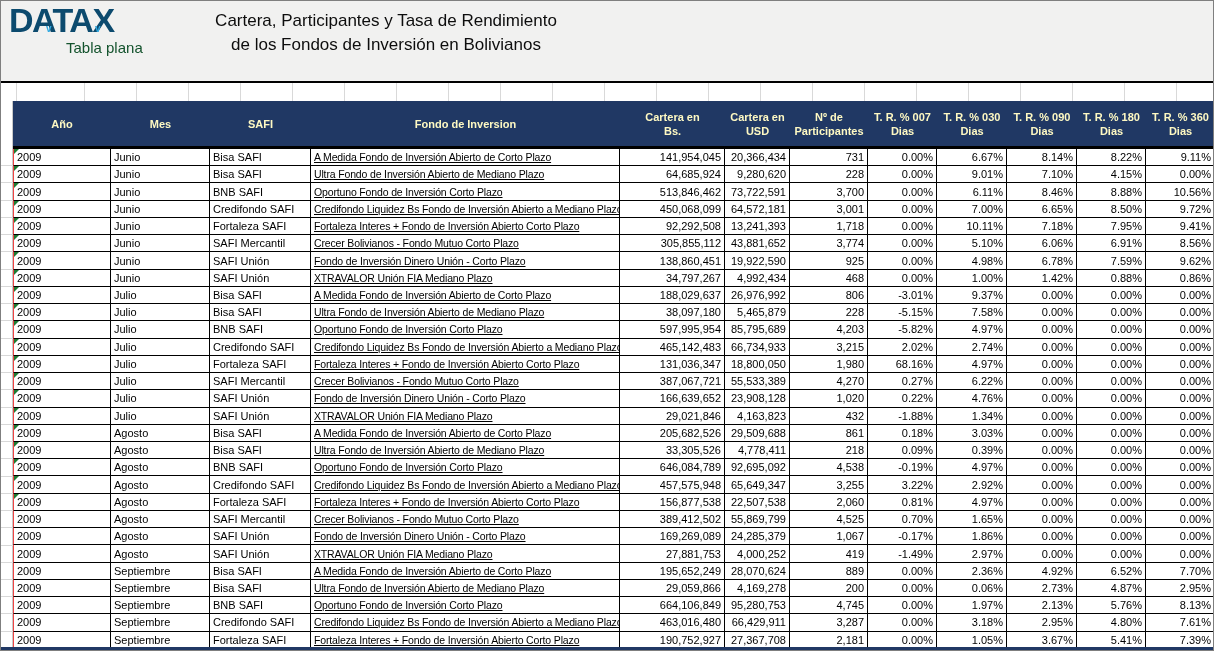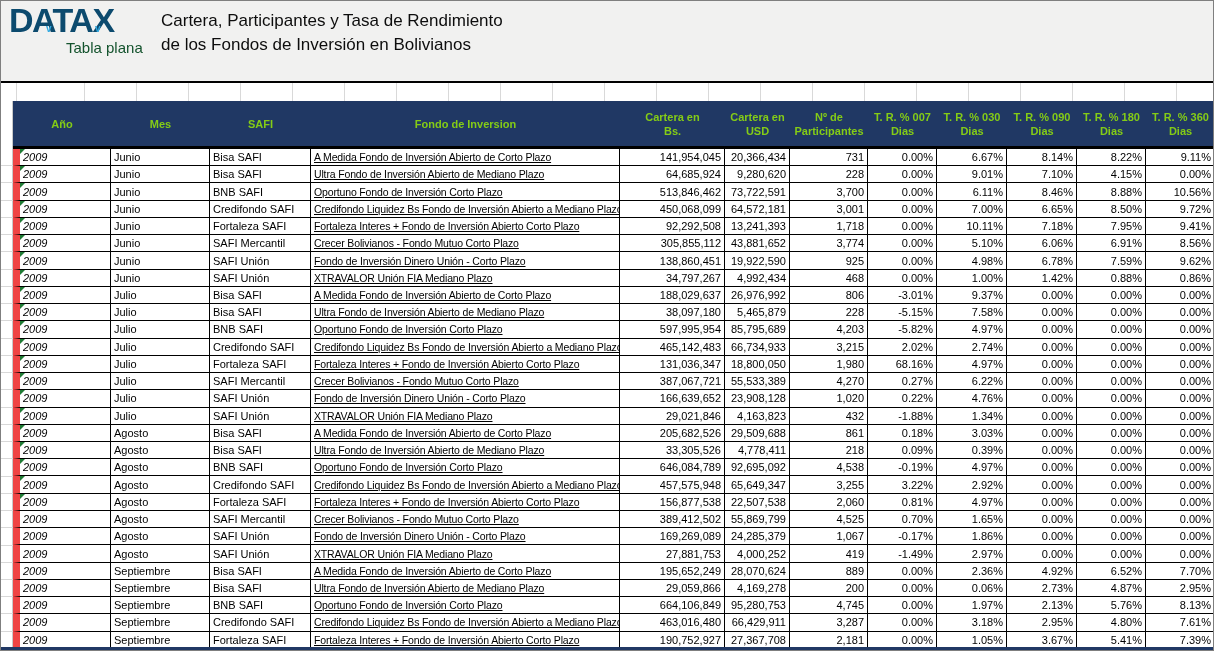--- a/index.html
+++ b/index.html
@@ -13,54 +13,54 @@
   .top-band{position:absolute;left:0;top:0;width:100%;height:81px;background:#f1f1f0;}
   .logo{position:absolute;left:8px;top:1px;width:160px;height:60px;}
   .logo-brand{
     font-size:34px;font-weight:bold;color:#0c4a6e;letter-spacing:-1.5px;line-height:36px;
   }
   .logo-mark{position:absolute;top:21px;font-size:10px;font-weight:bold;color:#2fa8e0;}
   .logo-mark.m1{left:37px;}
   .logo-mark.m2{left:86px;}
   .logo-sub{position:absolute;left:57px;top:37px;font-size:15px;color:#14532d;}
   .title-block{
-    position:absolute;left:160px;top:8px;width:450px;text-align:left;
+    position:absolute;left:160px;top:8px;width:450px;text-align:center;
     font-size:17px;line-height:24px;color:#0d0d0d;
   }
   .top-divider{position:absolute;left:0;top:80px;width:100%;height:2px;background:#000;}
   
   .grid-strip{
     position:absolute;left:0;top:82px;width:100%;height:18px;background:#fff;
     background-image:repeating-linear-gradient(to right,transparent 0,transparent 51px,#d9d9d9 51px,#d9d9d9 52px);
     background-position:32px 0;
   }
   
   .gutter{position:absolute;left:0;top:100px;width:12px;height:548px;background:#fff;border-right:1px solid #c9c9c9;}
   .gutter-rows{
     position:absolute;left:0;top:48px;width:12px;height:500px;
     background-image:repeating-linear-gradient(to bottom,transparent 0,transparent 16.24px,#d8d8d8 16.24px,#d8d8d8 17.24px);
   }
   
   .table-wrap{position:absolute;left:12px;top:100px;width:1202px;}
   .grid-cols{display:grid;grid-template-columns:98px 99px 101px 309px 105px 65px 78px 69px 70px 70px 69px 69px;}
-  .thead{height:45px;background:#203864;color:#84cc16;}
+  .thead{height:45px;background:#203864;color:#fef9c3;}
   .th{
     display:flex;flex-direction:column;justify-content:center;align-items:center;
     font-weight:bold;font-size:11px;line-height:14px;text-align:center;overflow:hidden;
   }
   .th span{display:block;}
   .head-divider{height:3px;background:#000;}
   .tbody{display:flex;flex-direction:column;height:500px;}
   .trow{flex:1;display:grid;grid-template-columns:98px 99px 101px 309px 105px 65px 78px 69px 70px 70px 69px 69px;background:#fff;}
   .tcell{
     position:relative;border-right:1px solid #000;border-bottom:1px solid #000;
     font-size:11px;line-height:16px;padding:0 2px 0 3px;
     white-space:nowrap;overflow:hidden;display:flex;align-items:center;
   }
-  .trow .tcell:first-child{border-left:7px solid #ef4444;font-style:italic;}
+  .trow .tcell:first-child{border-left:1px solid #ef4444;}
   .tcell.num{justify-content:flex-end;padding-right:3px;}
   .tcell.c3{font-size:10.5px;letter-spacing:-0.15px;text-decoration:underline;}
   .flag{
     position:absolute;left:0;top:0;width:0;height:0;
     border-top:5px solid #1e7b34;border-right:5px solid transparent;
   }
   .bottom-band{position:absolute;left:0;bottom:0;width:100%;height:3px;background:#203864;}
 </style>
 </head>
 <body>

